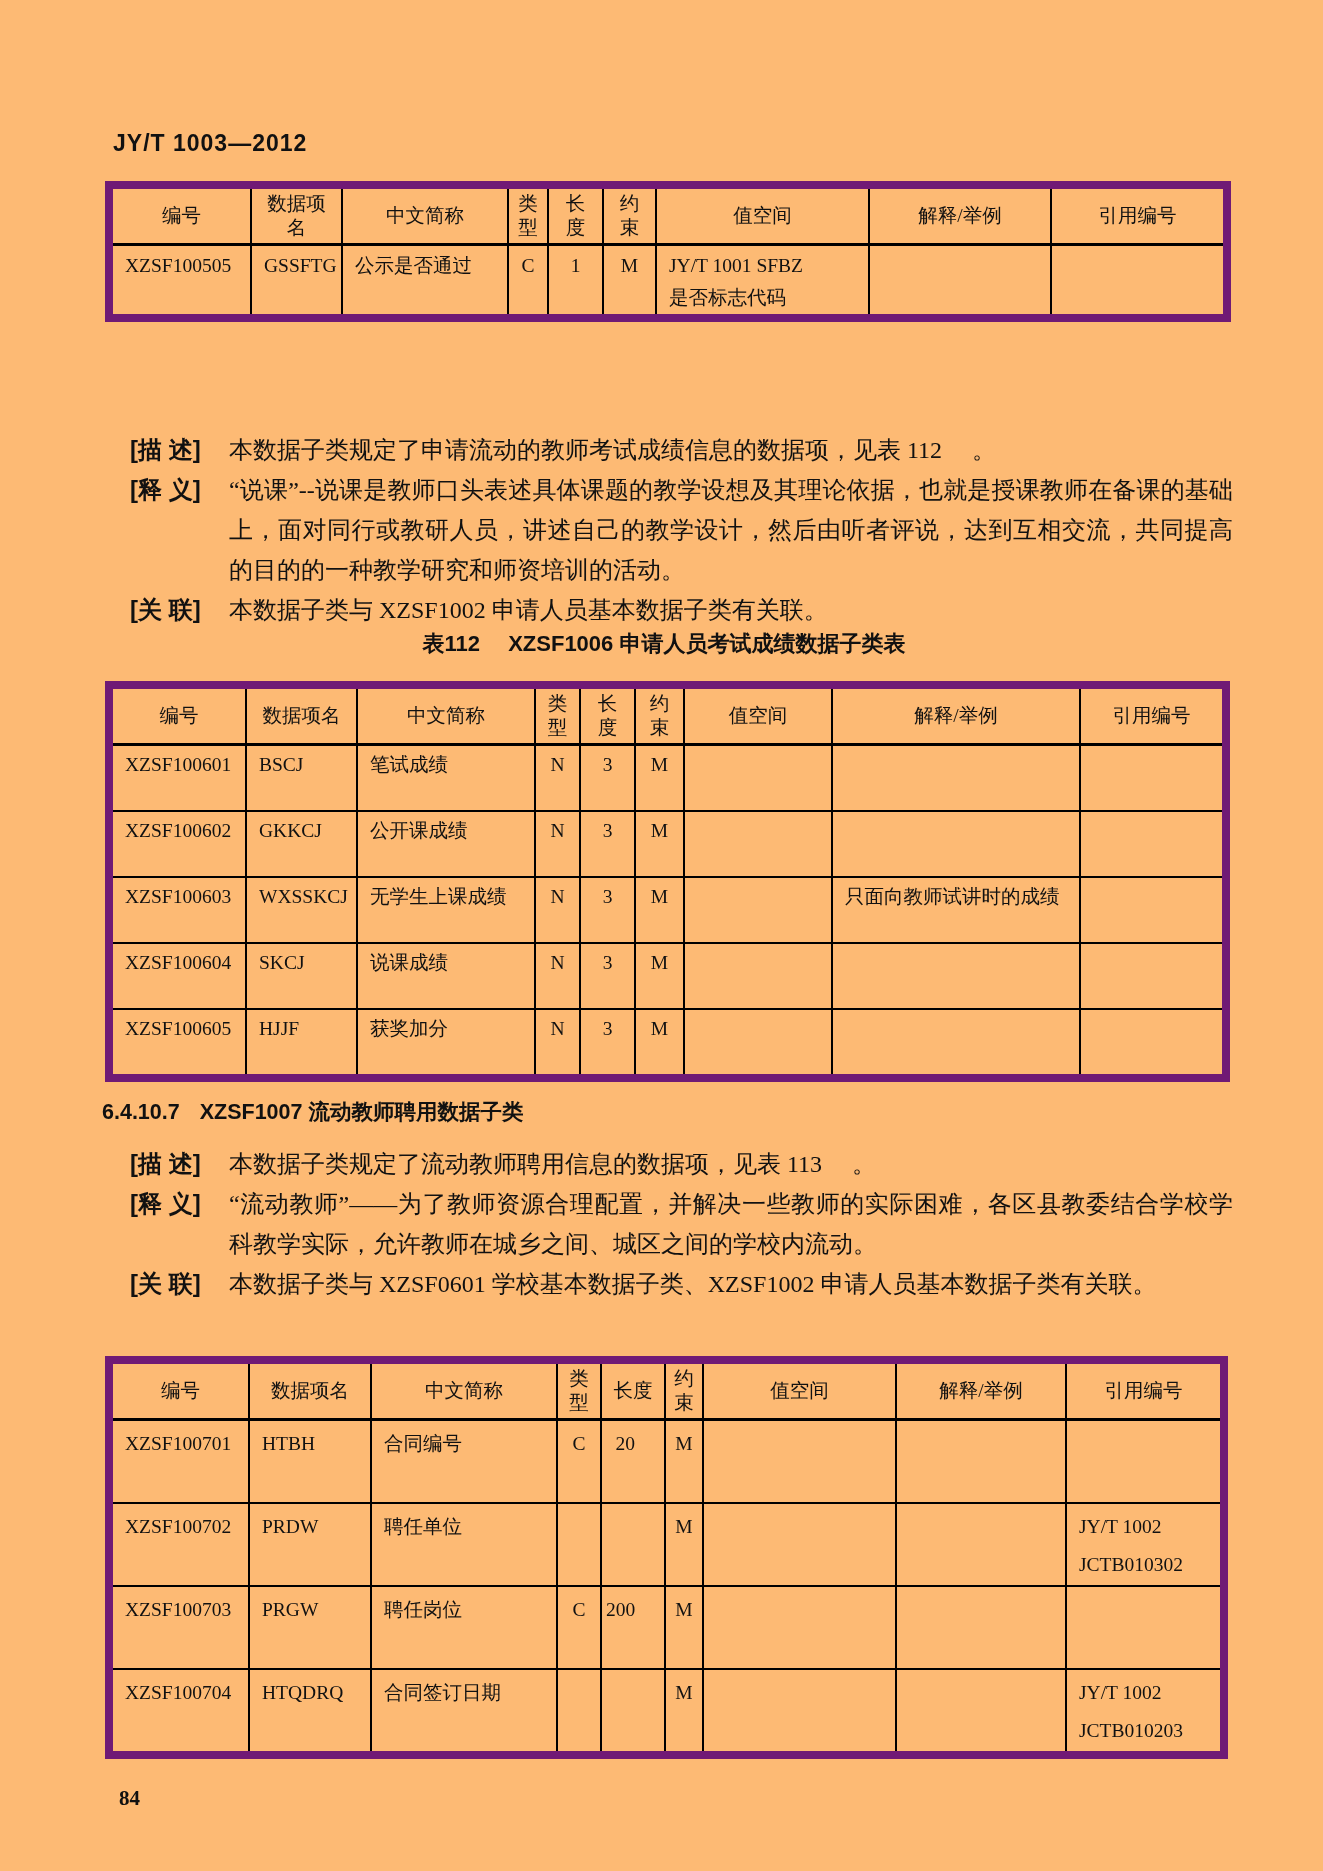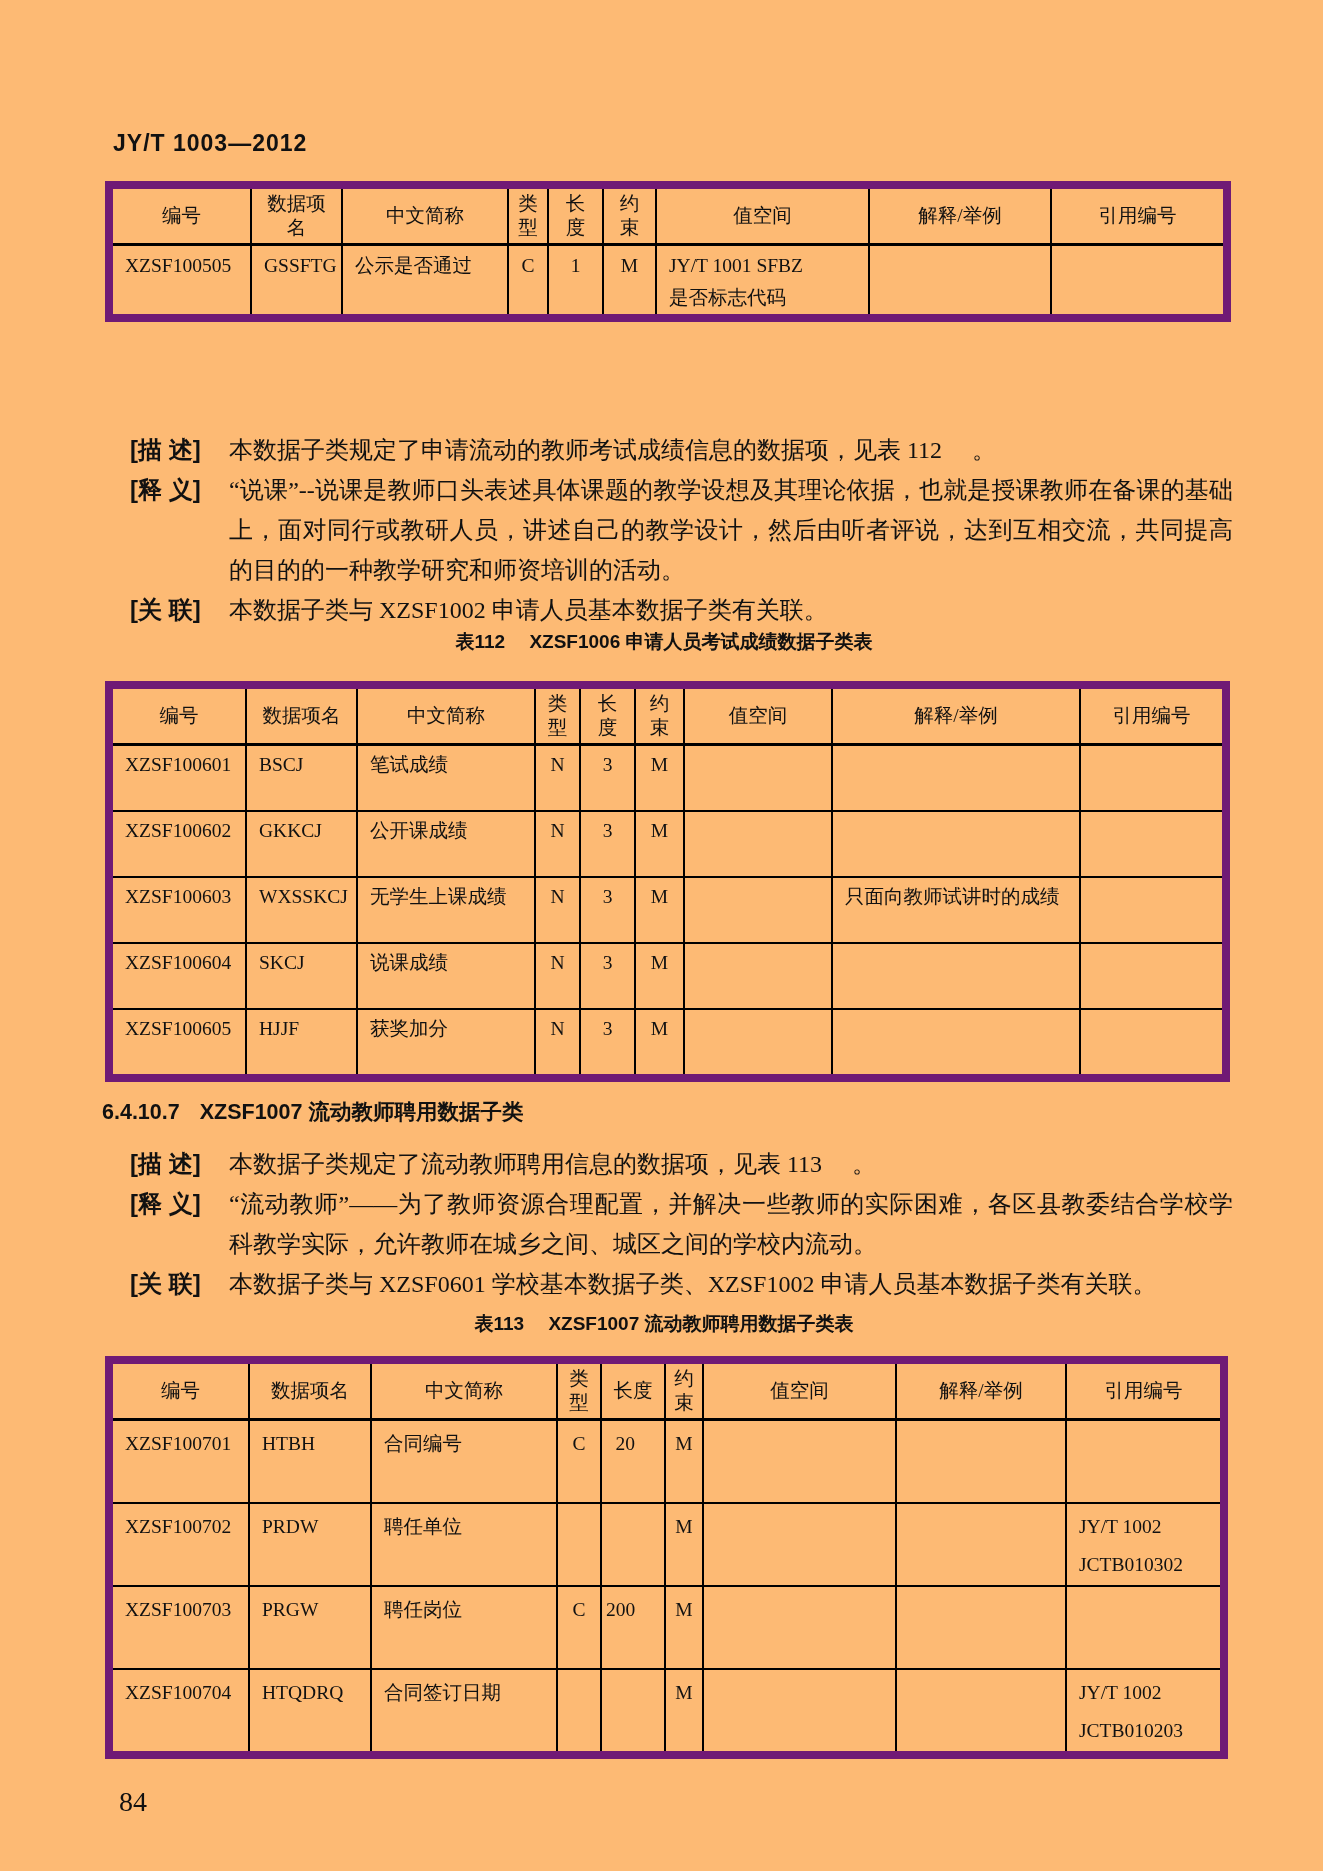--- a/index.html
+++ b/index.html
@@ -12,21 +12,22 @@
     overflow:hidden;
   }
   
   #doc-header{
     position:absolute;left:113px;top:130px;
     font-family:"Liberation Sans","DejaVu Sans",sans-serif;
     font-weight:bold;font-size:23px;letter-spacing:1px;
   }
   #page-num{
     position:absolute;left:119px;top:1786px;
-    font-size:28px;
+    font-size:21px;
+    font-weight:bold;
   }
   
   .sec-heading{
     position:absolute;left:102px;
     font-family:"Liberation Sans","DejaVu Sans",sans-serif;
     font-weight:bold;font-size:21.5px;
   }
   #h1006{top:383px;}
   #h1007{top:1097px;}
   .sec-heading .num{margin-right:20px;}
@@ -41,21 +42,21 @@
   .para-label{
     flex:0 0 99px;
     font-family:"Liberation Sans","DejaVu Sans",sans-serif;
     font-weight:bold;white-space:nowrap;
   }
   .para-text{flex:1;text-align:justify;}
   
   .tbl-caption{
     position:absolute;left:105px;width:1118px;text-align:center;
     font-family:"Liberation Sans","DejaVu Sans",sans-serif;
-    font-weight:bold;font-size:19px;
+    font-weight:bold;font-size:22px;
   }
   #cap112{top:629px;}
   #cap113{top:1311px;}
   
   table.dtable{
     position:absolute;left:105px;
     border-collapse:collapse;table-layout:fixed;
     border:8px solid #701a75;
   }
   #table-top{top:181px;width:1118px;}
@@ -251,21 +252,20 @@
     <div class="para-item">
       <span class="para-label">[释 义]</span>
       <span class="para-text">“流动教师”——为了教师资源合理配置，并解决一些教师的实际困难，各区县教委结合学校学科教学实际，允许教师在城乡之间、城区之间的学校内流动。</span>
     </div>
     <div class="para-item">
       <span class="para-label">[关 联]</span>
       <span class="para-text">本数据子类与 XZSF0601 学校基本数据子类、XZSF1002 申请人员基本数据子类有关联。</span>
     </div>
   </div>
 
-  <div class="tbl-caption" id="cap113">表113　 XZSF1007 流动教师聘用数据子类表</div>
 
   <table class="dtable" id="table113">
     <colgroup>
       <col style="width:140px">
         <col style="width:122px">
         <col style="width:186px">
       <col style="width:44px">
         <col style="width:64px">
         <col style="width:38px">
       <col style="width:193px">

